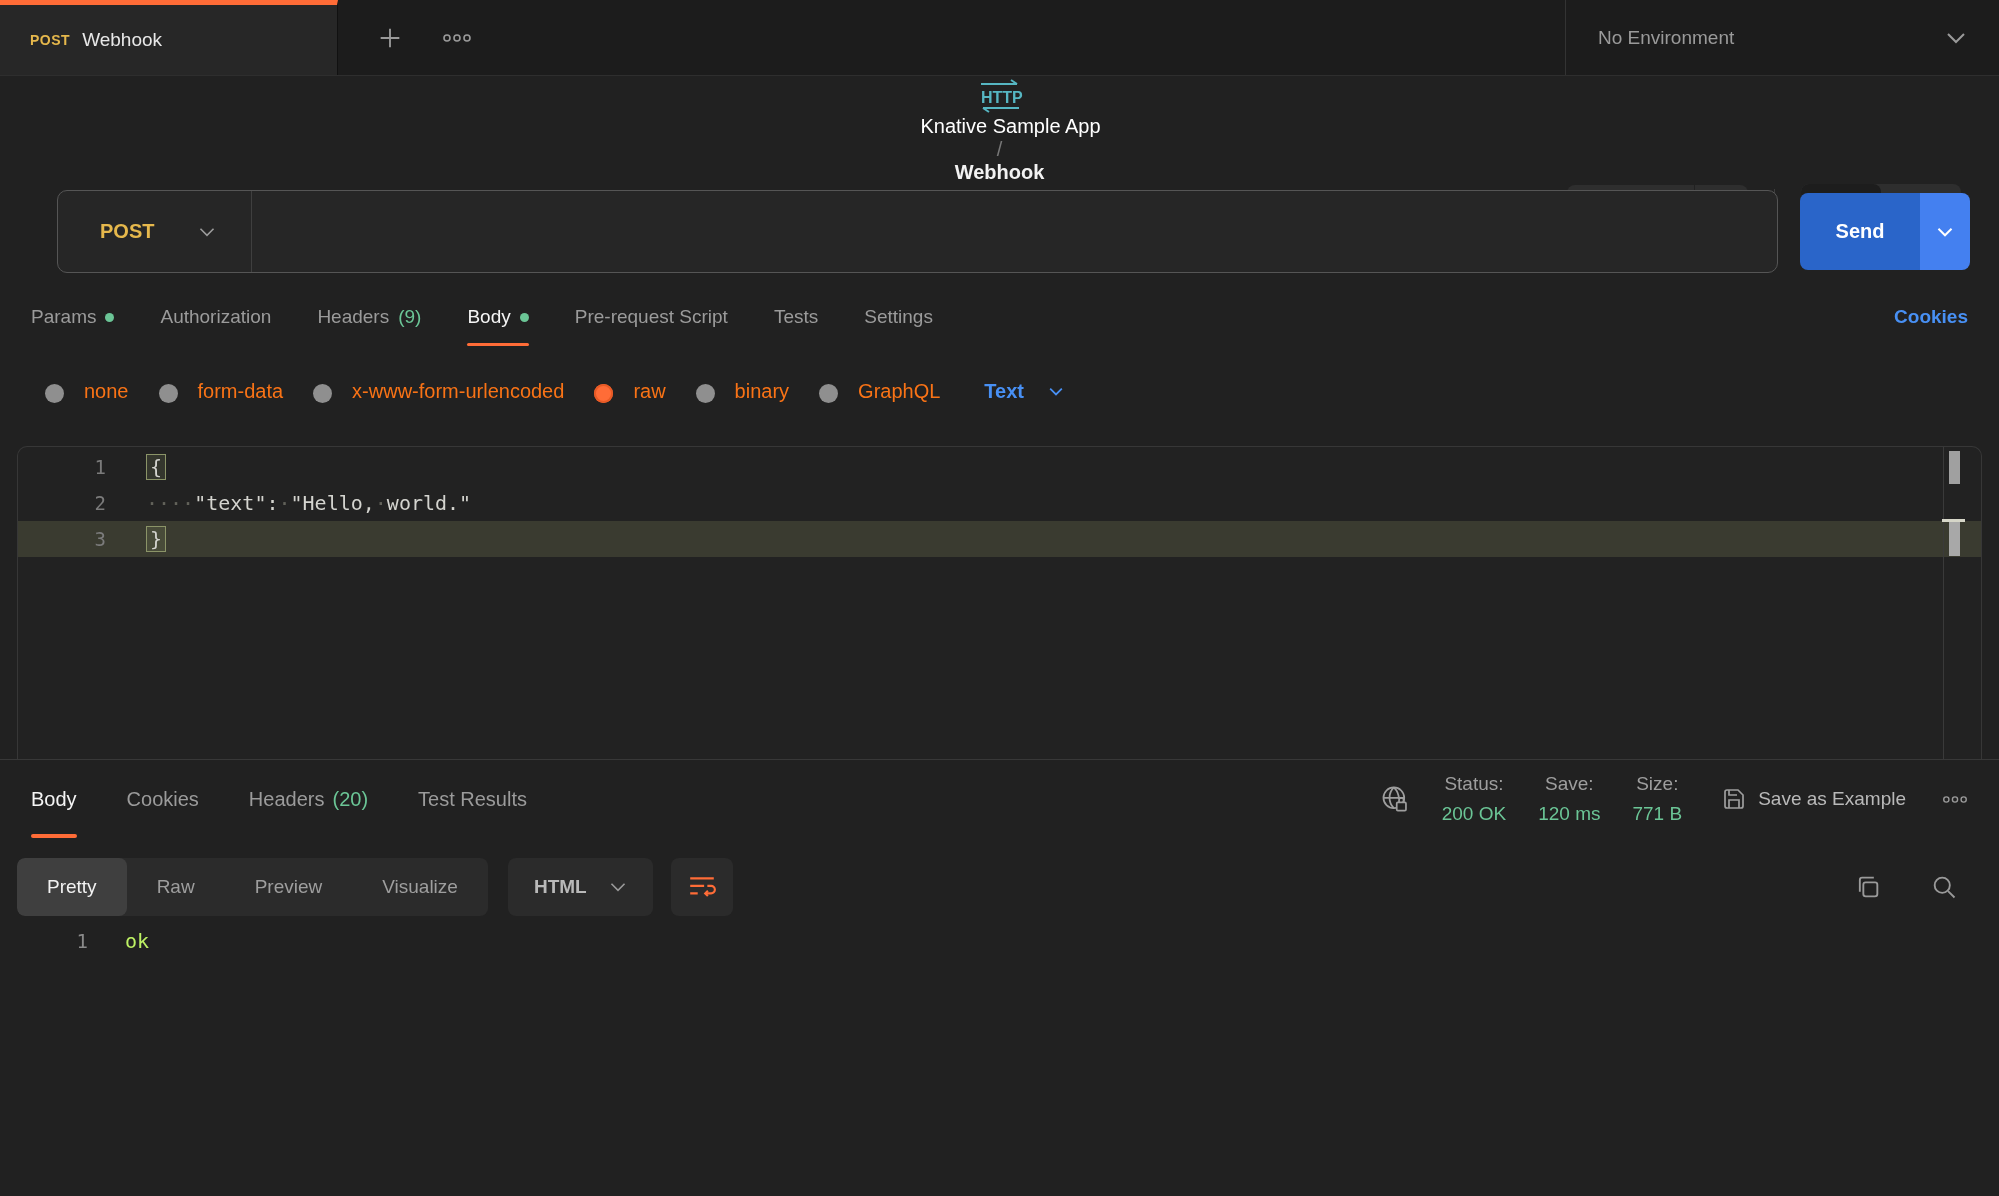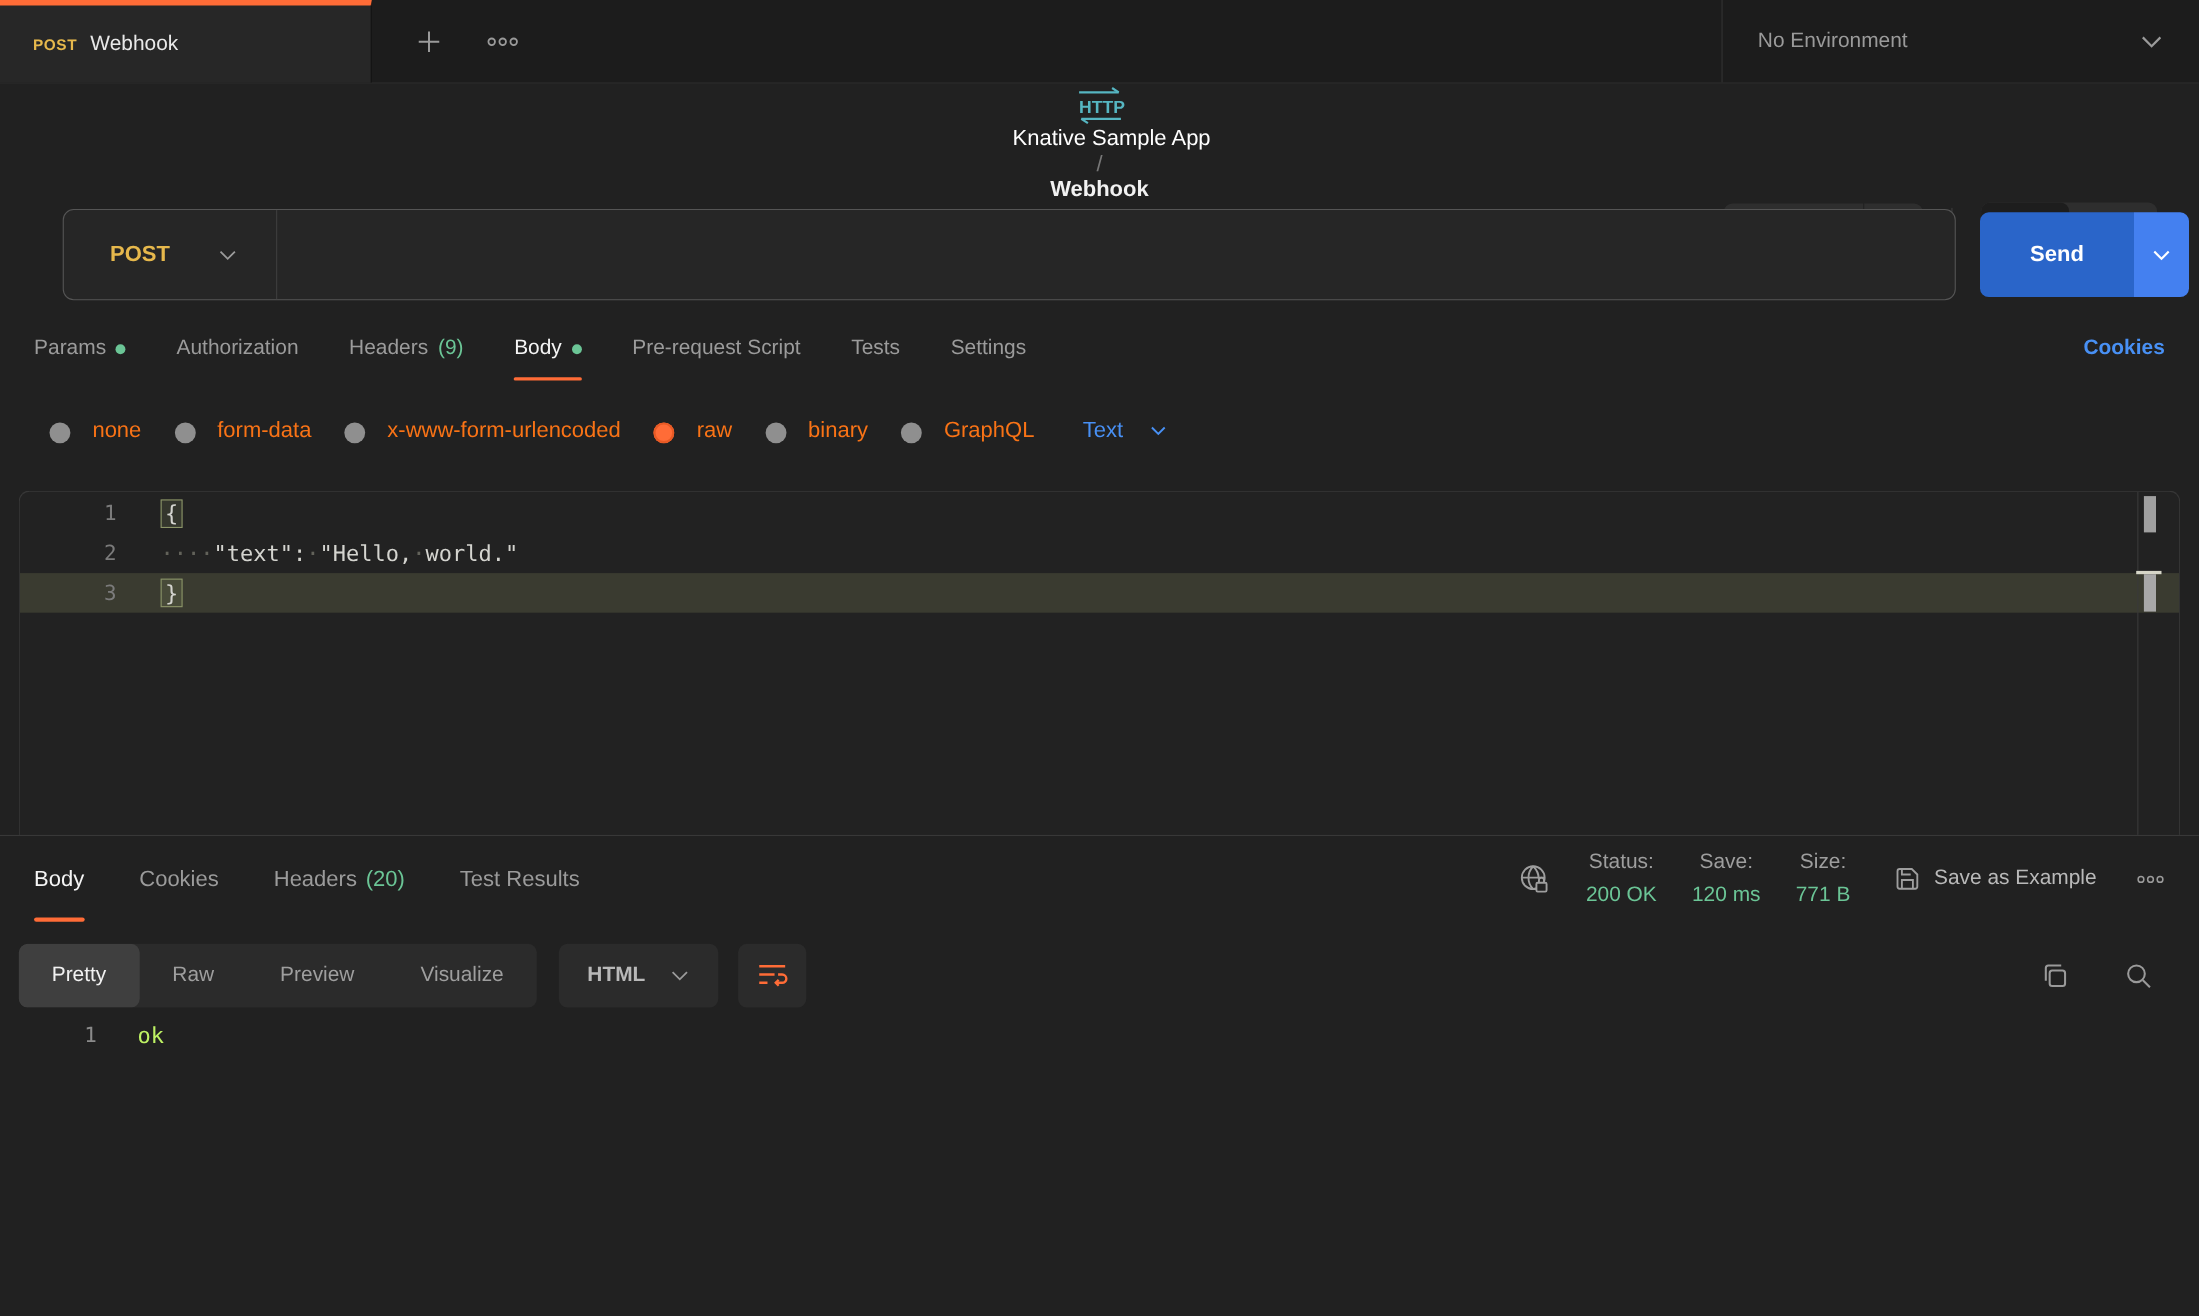--- a/index.html
+++ b/index.html
@@ -67,21 +67,21 @@
     position:absolute; top:190px; left:57px; width:1721px; height:83px;
     background:#262626; border:1px solid #555; border-radius:10px;
     display:flex; align-items:stretch; overflow:hidden;
   }
   .method-select { width:193px; display:flex; align-items:center; padding-left:42px; gap:44px; cursor:pointer; }
   .method-select .method-label { color:#e6b84c; font-size:20px; font-weight:bold; }
   .url-divider { width:1px; background:#3f3f3f; }
   .url-input { flex:1; display:flex; align-items:center; padding-left:26px; color:#eaeaea; font-size:20px; white-space:nowrap; cursor:text; }
   .send-group { position:absolute; top:193px; left:1800px; height:77px; display:flex; }
   .send-main {
-    width:140px; background:#2a65c9; border:none; border-radius:8px 0 0 8px;
+    width:120px; background:#2a65c9; border:none; border-radius:8px 0 0 8px;
     color:#fff; font-size:20px; font-weight:bold; cursor:pointer;
   }
   .send-caret {
     width:50px; background:#4480f0; border:none; border-radius:0 8px 8px 0;
     color:#fff; cursor:pointer; display:flex; align-items:center; justify-content:center;
   }
 
   
   .req-tabs {
     position:absolute; top:288px; left:0; right:0; height:58px;
@@ -95,21 +95,21 @@
   .cookies-link { margin-left:auto; color:#4890f4; font-size:19px; font-weight:600; cursor:pointer; }
 
   
   .modes {
     position:absolute; top:362px; left:0; right:0; height:58px;
     display:flex; align-items:center; padding:0 45px; gap:30px;
   }
   .mode { display:flex; align-items:flex-end; gap:20px; cursor:pointer; color:#f97316; font-size:20px; }
   .radio { width:19px; height:19px; border-radius:50%; background:#8f8f8f; flex:none; }
   .radio.selected { background:#ff6c37; box-shadow:inset 0 0 0 2px #e85a25; }
-  .lang-select { display:flex; align-items:center; gap:24px; color:#4890f4; font-size:20px; font-weight:400; cursor:pointer; margin-left:14px; }
+  .lang-select { display:flex; align-items:center; gap:24px; color:#4890f4; font-size:20px; font-weight:700; cursor:pointer; margin-left:14px; }
 
   
   .editor {
     position:absolute; top:446px; left:17px; width:1965px; height:313px;
     border:1px solid #373737; border-bottom:none; border-radius:10px 10px 0 0;
     background:#222222; overflow:hidden;
     font-family:"DejaVu Sans Mono", monospace; font-size:20px;
   }
   .ed-row { position:absolute; left:0; width:100%; height:36px; display:flex; align-items:center; }
   .ed-row.active { background:#3a3b30; }

